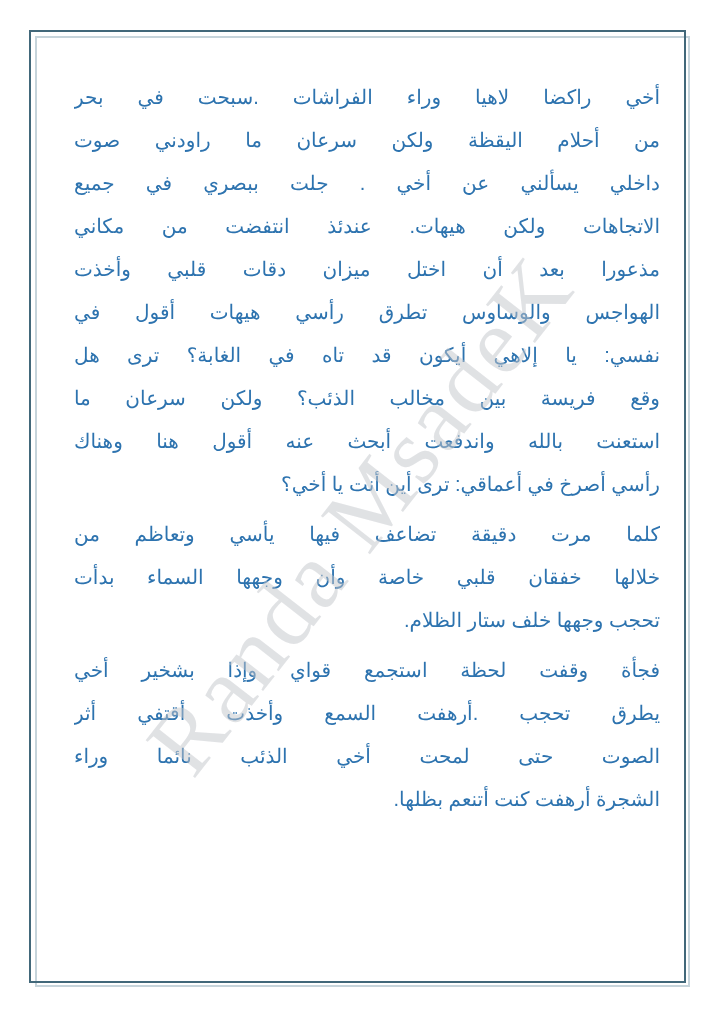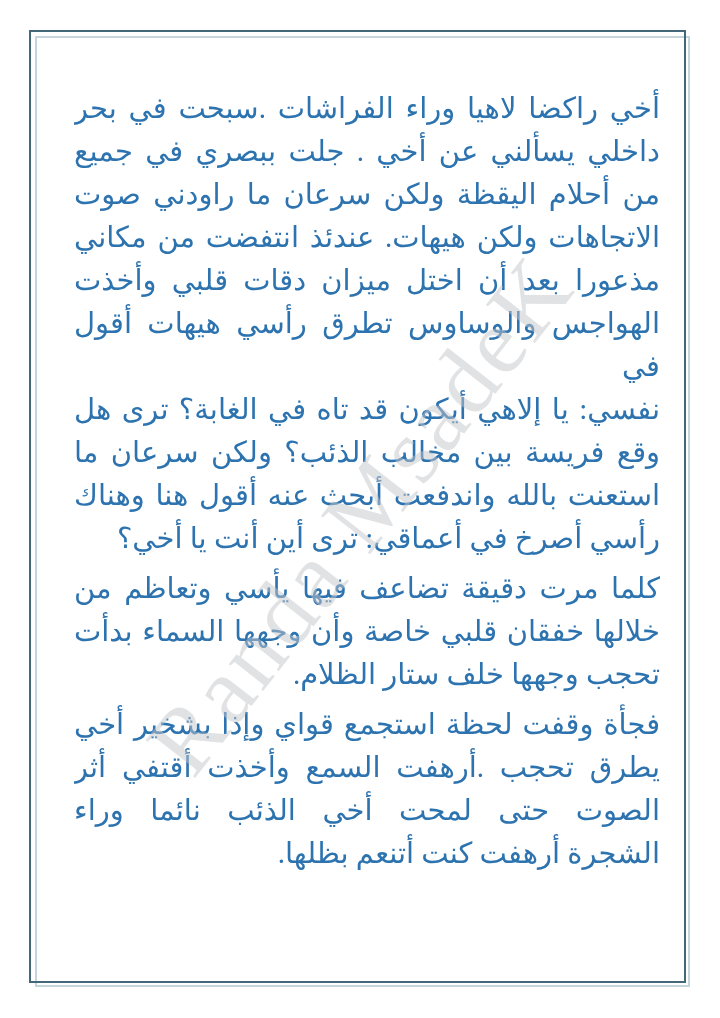--- a/index.html
+++ b/index.html
@@ -23,28 +23,28 @@
   .frame-dark {
     position: absolute;
     left: 29px; top: 30px;
     width: 657px; height: 953px;
     border: 2px solid var(--frame-dark, #42687a);
     box-sizing: border-box;
     pointer-events: none;
   }
   .content {
     position: absolute;
-    top: 87px;
+    top: 76px;
     left: 74px;
     width: 586px;
     direction: rtl;
     color: var(--text-color, #2d73af);
-    font-size: 29px;
+    font-size: 20px;
     line-height: 43px;
-    font-family: Liberation Serif, serif;
+    font-family: Liberation Sans, sans-serif;
   }
   .para { margin: 0 0 7px 0; }
   .line {
     text-align: justify;
     text-align-last: justify;
     white-space: normal;
     overflow: hidden;
   }
   .para .line:last-child { text-align-last: right; }
   .watermark {
@@ -69,22 +69,22 @@
 
 <div class="page">
 
   <div class="frame-light"></div>
   <div class="frame-dark"></div>
 
   <div class="content">
 
     <div class="para">
       <div class="line">أخي راكضا لاهيا وراء الفراشات .سبحت في بحر</div>
+      <div class="line">من أحلام اليقظة ولكن سرعان ما راودني صوت</div>
       <div class="line">داخلي يسألني عن أخي . جلت ببصري في جميع</div>
-      <div class="line">من أحلام اليقظة ولكن سرعان ما راودني صوت</div>
       <div class="line">الاتجاهات ولكن هيهات. عندئذ انتفضت من مكاني</div>
       <div class="line">مذعورا بعد أن اختل ميزان دقات قلبي وأخذت</div>
       <div class="line">الهواجس والوساوس تطرق رأسي هيهات أقول في</div>
       <div class="line">نفسي: يا إلاهي أيكون قد تاه في الغابة؟ ترى هل</div>
       <div class="line">وقع فريسة بين مخالب الذئب؟ ولكن سرعان ما</div>
       <div class="line">استعنت بالله واندفعت أبحث عنه أقول هنا وهناك</div>
       <div class="line">رأسي أصرخ في أعماقي: ترى أين أنت يا أخي؟</div>
     </div>
 
     <div class="para">

